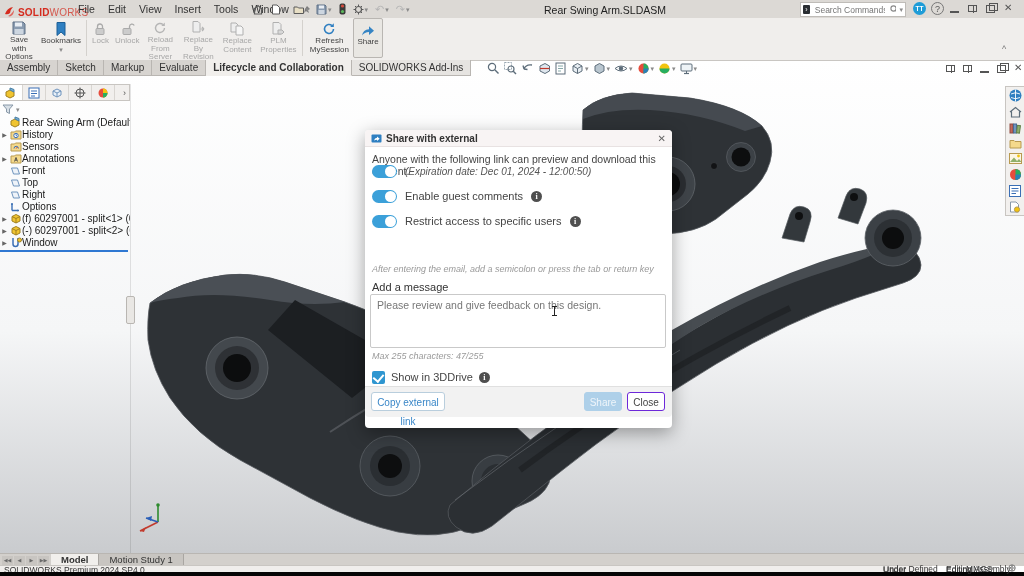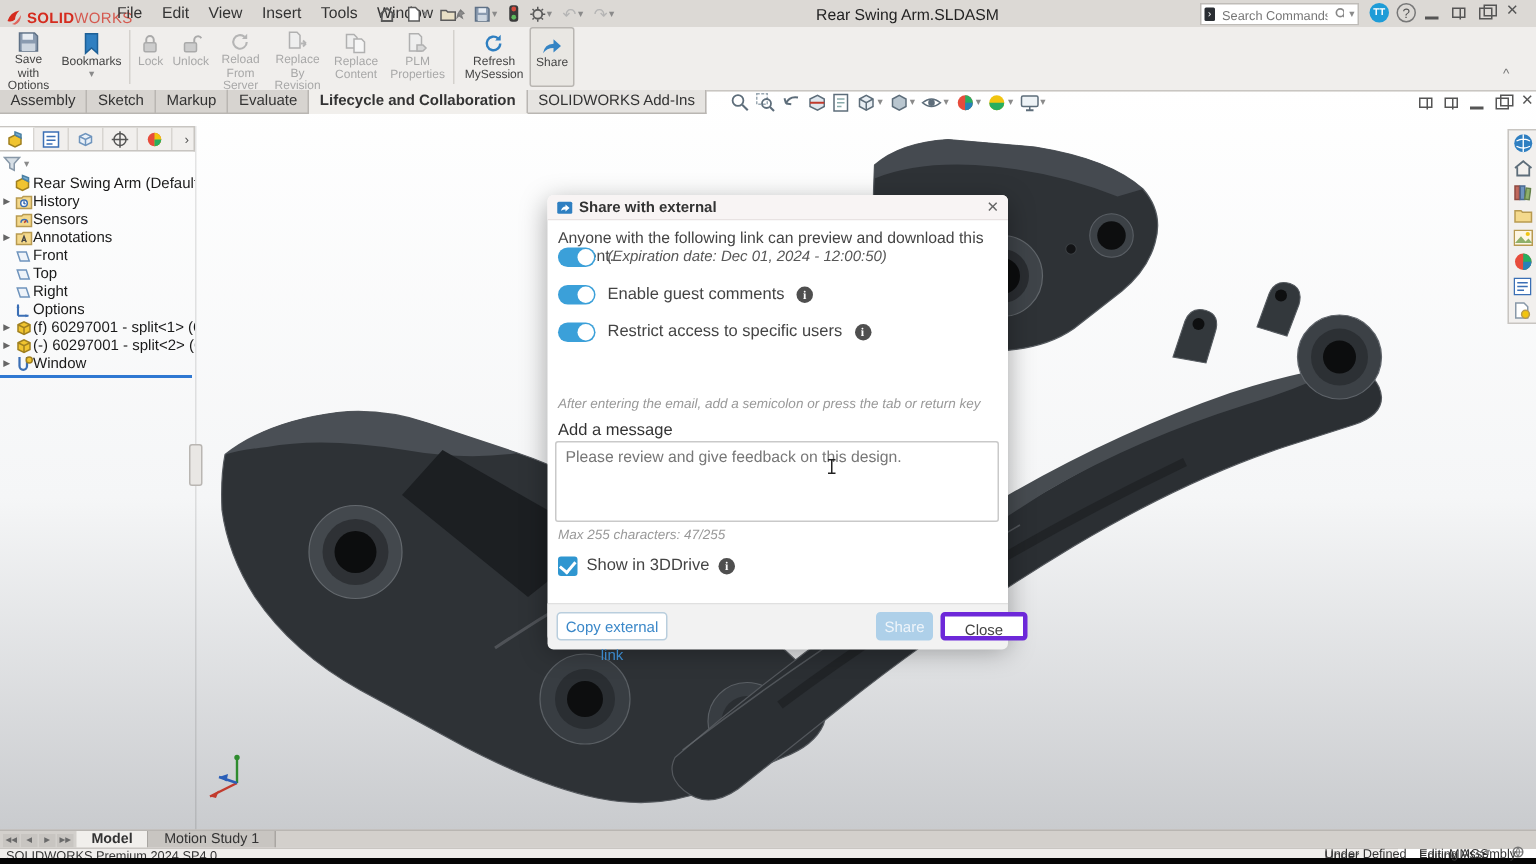--- a/index.html
+++ b/index.html
@@ -110,27 +110,27 @@
   .msgbox{left:5px;top:164px;width:294px;height:52px;border:1px solid #c9c9c9;border-radius:2px}
   .msgbox textarea{width:100%;height:100%;border:none;outline:none;resize:none;
                    padding:4px 6px;box-sizing:border-box;font-size:10.5px;color:#777;
                    font-family:"Liberation Sans",sans-serif;background:transparent}
   .ibeam{left:186px;top:176px;width:7px;height:10px;z-index:11}
   .counter{left:7px;top:221px;font-size:9px;font-style:italic;color:#999}
   .chkrow{left:7px;top:240px;display:flex;align-items:center;gap:6px;height:14px}
   .chk{width:13px;height:13px;background:#2f96d0;border-radius:2px;position:relative;flex:none}
   .chk:after{content:"";position:absolute;left:3px;top:1px;width:5px;height:8px;
              border:solid #fff;border-width:0 2px 2px 0;transform:rotate(40deg)}
-  .dlg-foot{left:0;top:272px;width:307px;height:30px;background:#f2f2f2;
+  .dlg-foot{left:0;top:256px;width:307px;height:30px;background:#f2f2f2;
             border-top:1px solid #e0e0e0;border-radius:0 0 4px 4px}
   .btn{position:absolute;top:5px;height:19px;border-radius:3px;font-size:10px;
        text-align:center;line-height:19px;box-sizing:border-box}
   .btn-copy{left:6px;width:74px;background:#fff;border:1px solid #b9cedd;color:#3a87c8}
   .btn-share{left:219px;width:38px;background:#aed0e9;color:#eff5fa;border:1px solid #aed0e9}
-  .btn-close{left:262px;width:58px;background:#fff;border:3px solid #6d28d9;color:#444}
+  .btn-close{left:262px;width:38px;background:#fff;border:1px solid #6d28d9;color:#444}
   
   .bottomtabs{left:0;top:553px;width:1024px;height:12px;background:#d3d0cc;
               border-top:1px solid #b9b6b2;display:flex;align-items:stretch;z-index:6}
   .navbtns{display:flex;align-items:center;gap:1px;padding:0 2px}
   .nv{width:11px;height:9px;background:#c8c5c1;color:#6a6a6a;font-size:5px;
       text-align:center;line-height:9px}
   .btab{padding:0 10px;font-size:9.5px;line-height:12px;color:#333;background:#c8c5c1;
         border-right:1px solid #a9a6a2;white-space:nowrap}
   .btab.active{background:#f1efec;font-weight:bold}
   .statusbar{left:0;top:565px;width:932px;height:7px;background:#f0eeec;

